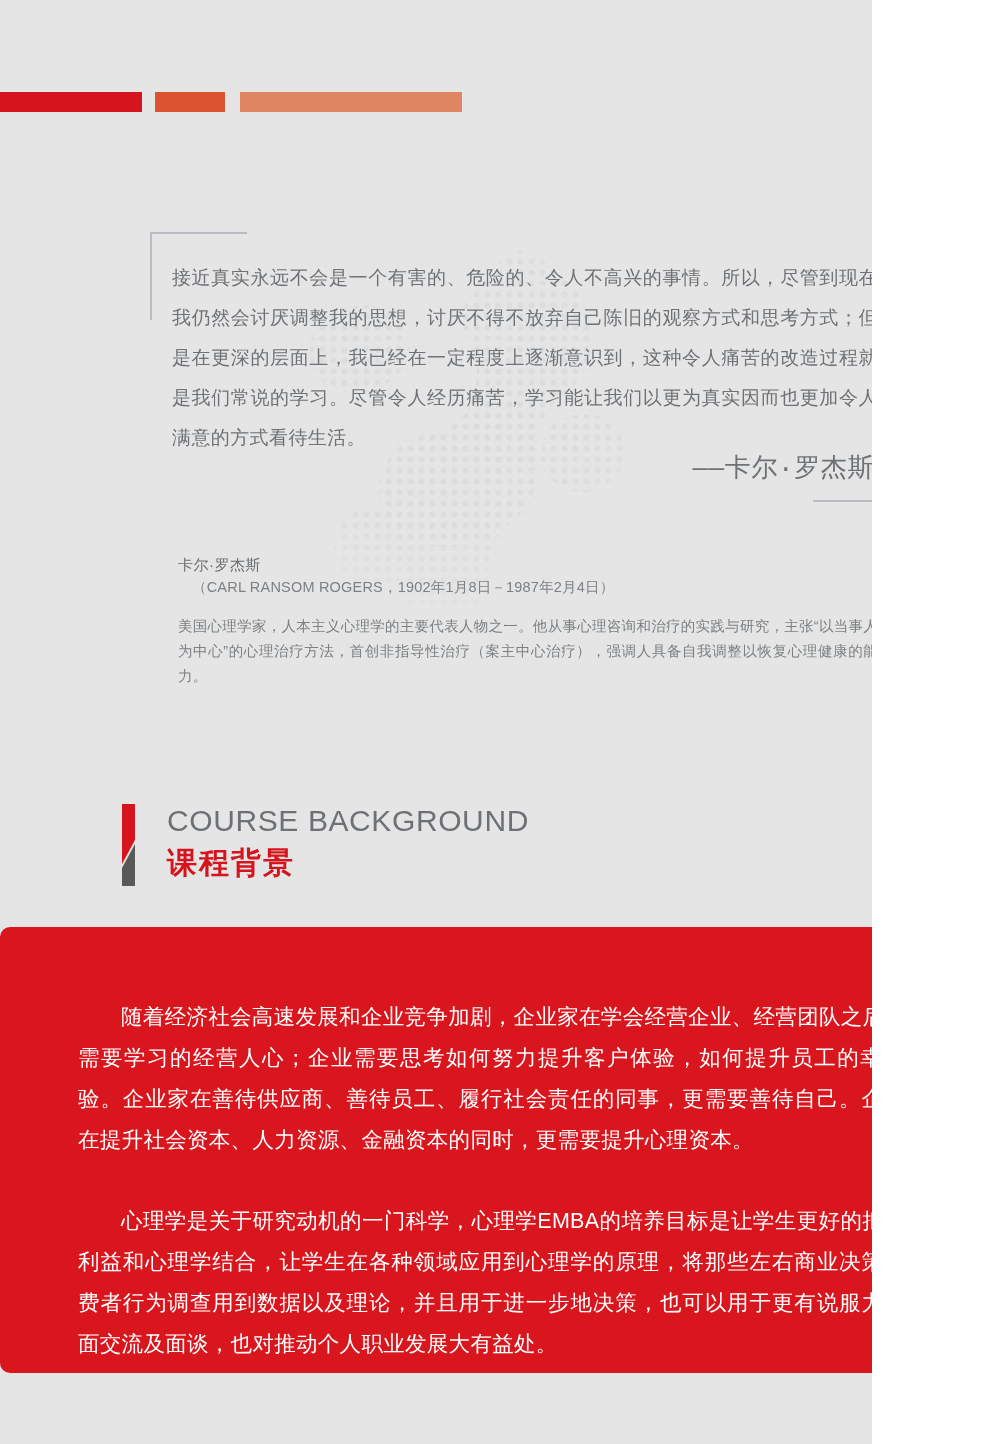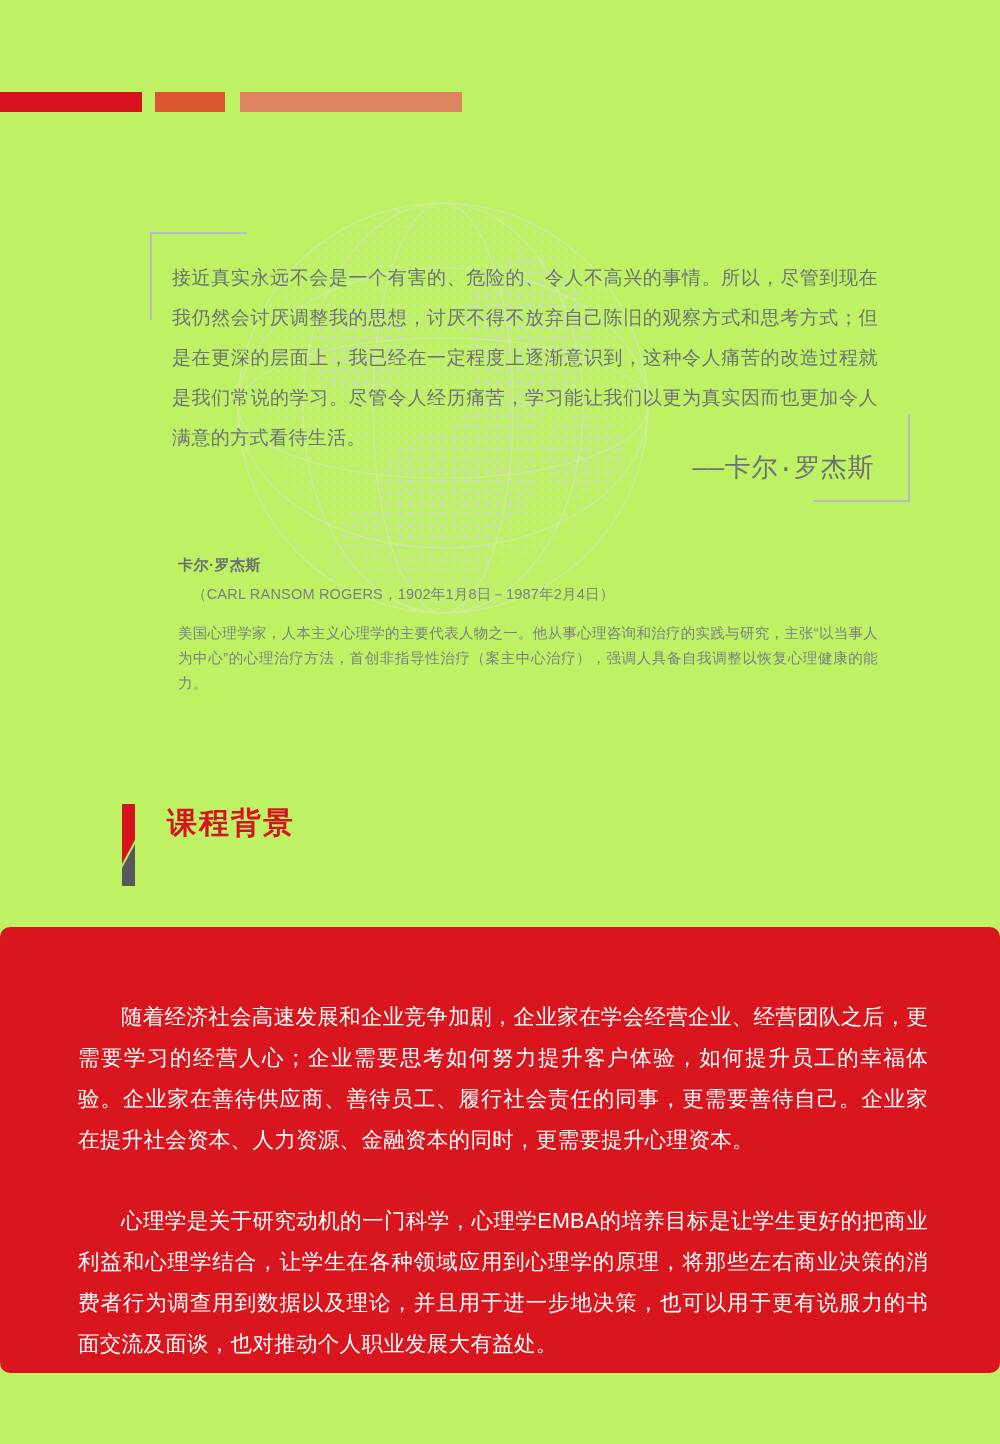--- a/index.html
+++ b/index.html
@@ -5,23 +5,23 @@
   html, body {
     margin: 0;
     padding: 0;
     background: #ffffff;
   }
   body {
     font-family: "Liberation Sans", "DejaVu Sans", sans-serif;
   }
   .page {
     position: relative;
-    width: 1000px;
+    width: 872px;
     height: 1444px;
-    background: #bef264;
+    background: #e5e5e5;
     overflow: hidden;
   }
 
   
   .topbars {
     position: absolute;
     top: 92px;
     left: 0;
     height: 20px;
     width: 100%;
@@ -99,24 +99,23 @@
   
   .bio {
     position: absolute;
     left: 178px;
     top: 556px;
     width: 700px;
     color: #7c8084;
   }
   .bio-name {
     font-size: 15px;
-    font-weight: bold;
+    font-weight: normal;
     color: #6a6e72;
     letter-spacing: 0.5px;
-    margin-bottom: 7px;
   }
   .bio-line {
     font-size: 14.5px;
     line-height: 25px;
     color: #7c8084;
     letter-spacing: 0.2px;
   }
   .bio-dates { padding-left: 14px; }
   .bio-desc {
     margin-top: 14px;
@@ -256,20 +255,21 @@
   </div>
 
   <div class="section-head">
     <div class="head-marker">
       <svg width="13" height="82" viewBox="0 0 13 82" xmlns="http://www.w3.org/2000/svg">
         <polygon points="0,0 13,0 13,36 0,60" fill="#d6141d"></polygon>
         <polygon points="0,64 13,40 13,82 0,82" fill="#58595b"></polygon>
       </svg>
     </div>
     <div class="head-text">
+      <div class="head-en">COURSE BACKGROUND</div>
       <div class="head-cn">课程背景</div>
     </div>
   </div>
 
   <div class="red-section">
     <div class="red-inner">
       <p class="red-para">随着经济社会高速发展和企业竞争加剧，企业家在学会经营企业、经营团队之后，更需要学习的经营人心；企业需要思考如何努力提升客户体验，如何提升员工的幸福体验。企业家在善待供应商、善待员工、履行社会责任的同事，更需要善待自己。企业家在提升社会资本、人力资源、金融资本的同时，更需要提升心理资本。</p>
       <p class="red-para">心理学是关于研究动机的一门科学，心理学EMBA的培养目标是让学生更好的把商业利益和心理学结合，让学生在各种领域应用到心理学的原理，将那些左右商业决策的消费者行为调查用到数据以及理论，并且用于进一步地决策，也可以用于更有说服力的书面交流及面谈，也对推动个人职业发展大有益处。</p>
     </div>
   </div>

